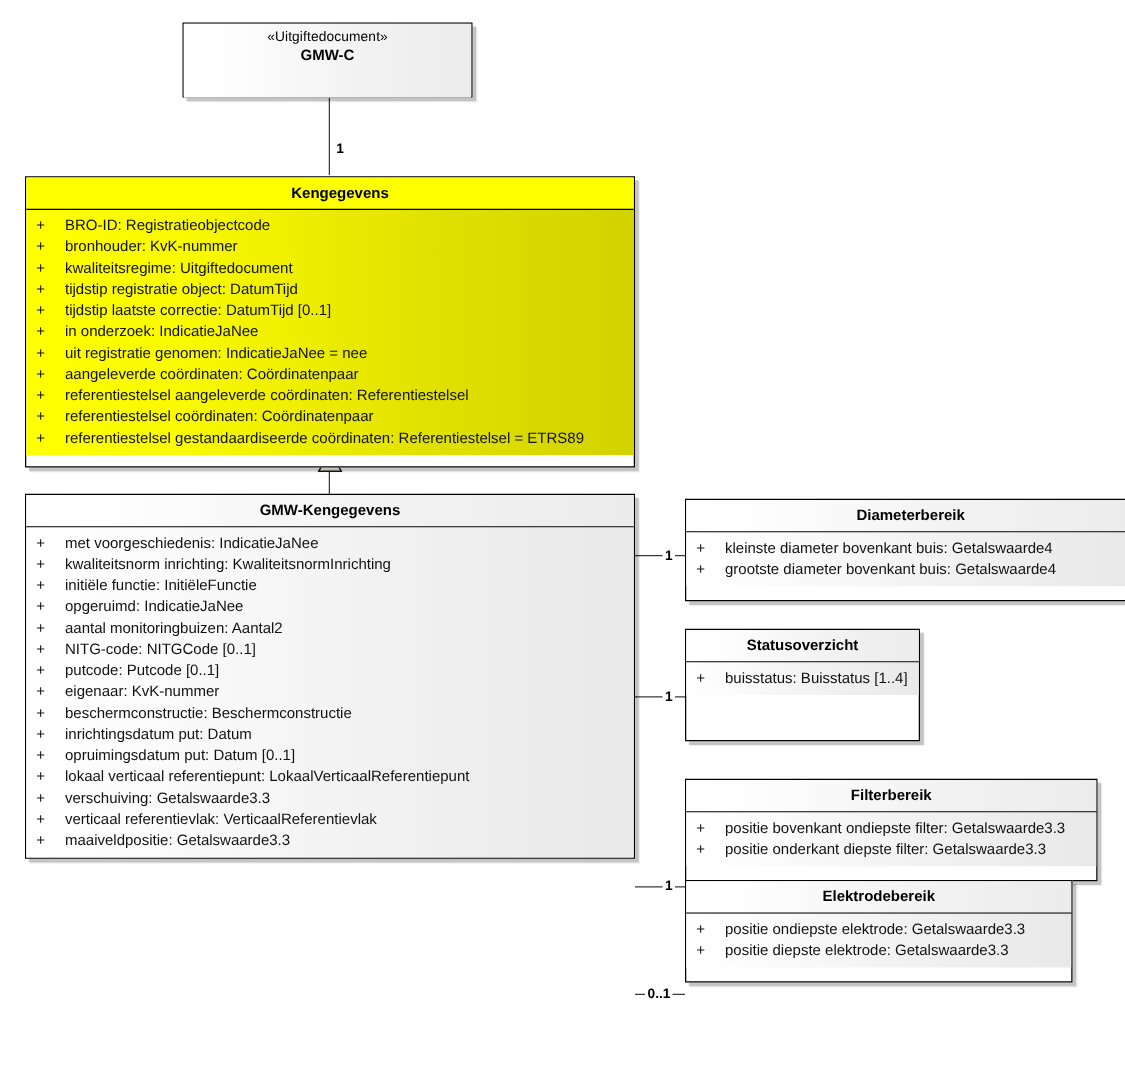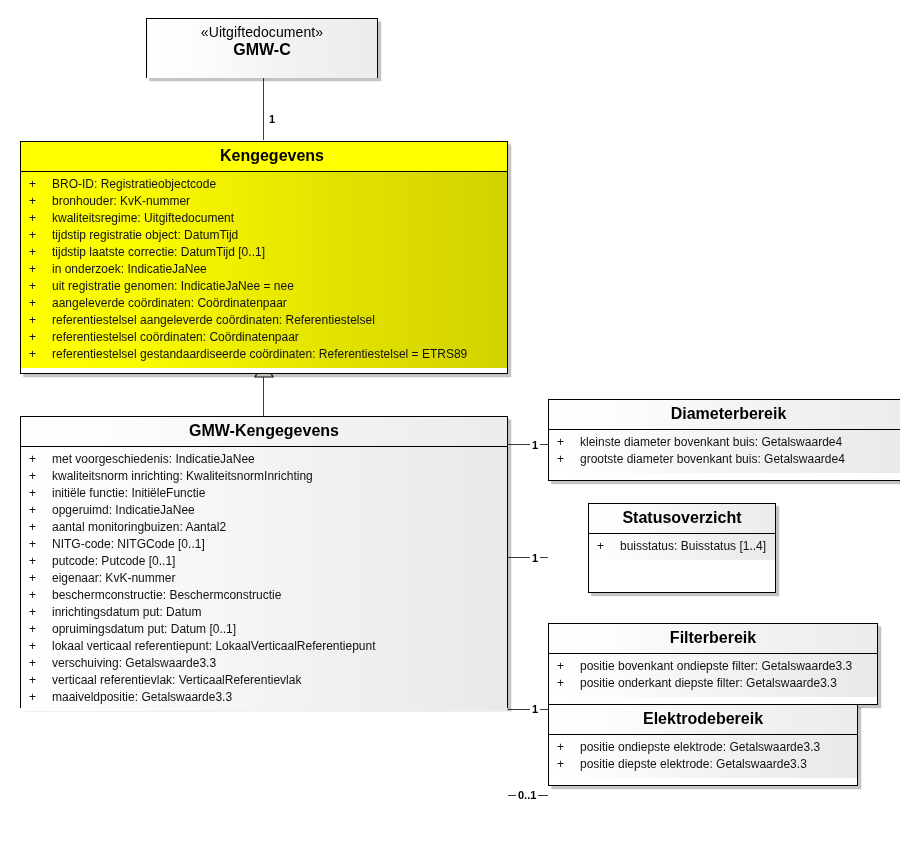--- a/index.html
+++ b/index.html
@@ -36,28 +36,28 @@
     text-align: center;
     font-weight: bold;
     font-size: 12px;
     color: #000;
     padding: 5px 4px 6px 4px;
     background: linear-gradient(to right, #ffffff 0%, #fdfdfd 18%, #f2f2f2 62%, #ececec 100%);
   }
   .uml-class .hdr .stereo {
     display: block;
     font-weight: normal;
-    font-size: 14px;
+    font-size: 11px;
     letter-spacing: 0.1px;
     padding-bottom: 1px;
   }
   .uml-class .hdr .cname {
     display: block;
     font-weight: bold;
-    font-size: 16px;
+    font-size: 12px;
   }
   .uml-class .body {
     box-sizing: border-box;
     padding: 4px 4px 5px 0;
     background: linear-gradient(to right, #ffffff 0%, #fbfbfb 20%, #f0f0f0 65%, #e9e9e9 100%);
   }
   .attr {
     font-size: 12px;
     color: #111;
     line-height: 17px;
@@ -147,21 +147,21 @@
         <div class="attr"><span class="vis">+</span><span>tijdstip laatste correctie: DatumTijd [0..1]</span></div>
         <div class="attr"><span class="vis">+</span><span>in onderzoek: IndicatieJaNee</span></div>
         <div class="attr"><span class="vis">+</span><span>uit registratie genomen: IndicatieJaNee = nee</span></div>
         <div class="attr"><span class="vis">+</span><span>aangeleverde coördinaten: Coördinatenpaar</span></div>
         <div class="attr"><span class="vis">+</span><span>referentiestelsel aangeleverde coördinaten: Referentiestelsel</span></div>
         <div class="attr"><span class="vis">+</span><span>referentiestelsel coördinaten: Coördinatenpaar</span></div>
         <div class="attr"><span class="vis">+</span><span>referentiestelsel gestandaardiseerde coördinaten: Referentiestelsel = ETRS89</span></div>
       </div>
   </div>
 
-  <div class="uml-class" style="left:20px; top:416px; width:488px; height:292px;">
+  <div class="uml-class" style="left:20px; top:395px; width:488px; height:292px;">
     <div class="hdr">
       <span class="cname">GMW-Kengegevens</span>
     </div>
     <div class="body" id="attrs-gmw_kengegevens">
         <div class="attr"><span class="vis">+</span><span>met voorgeschiedenis: IndicatieJaNee</span></div>
         <div class="attr"><span class="vis">+</span><span>kwaliteitsnorm inrichting: KwaliteitsnormInrichting</span></div>
         <div class="attr"><span class="vis">+</span><span>initiële functie: InitiëleFunctie</span></div>
         <div class="attr"><span class="vis">+</span><span>opgeruimd: IndicatieJaNee</span></div>
         <div class="attr"><span class="vis">+</span><span>aantal monitoringbuizen: Aantal2</span></div>
         <div class="attr"><span class="vis">+</span><span>NITG-code: NITGCode [0..1]</span></div>
@@ -180,21 +180,21 @@
   <div class="uml-class" style="left:548px; top:399px; width:361px; height:82px;">
     <div class="hdr">
       <span class="cname">Diameterbereik</span>
     </div>
     <div class="body" id="attrs-diameterbereik">
         <div class="attr"><span class="vis">+</span><span>kleinste diameter bovenkant buis: Getalswaarde4</span></div>
         <div class="attr"><span class="vis">+</span><span>grootste diameter bovenkant buis: Getalswaarde4</span></div>
       </div>
   </div>
 
-  <div class="uml-class" style="left:548px; top:503px; width:188px; height:90px;margin-left:40px;">
+  <div class="uml-class" style="left:548px; top:503px; width:188px; height:90px;">
     <div class="hdr">
       <span class="cname">Statusoverzicht</span>
     </div>
     <div class="body" id="attrs-statusoverzicht">
         <div class="attr"><span class="vis">+</span><span>buisstatus: Buisstatus [1..4]</span></div>
       </div>
   </div>
 
   <div class="uml-class" style="left:548px; top:623px; width:330px; height:82px;">
     <div class="hdr">

